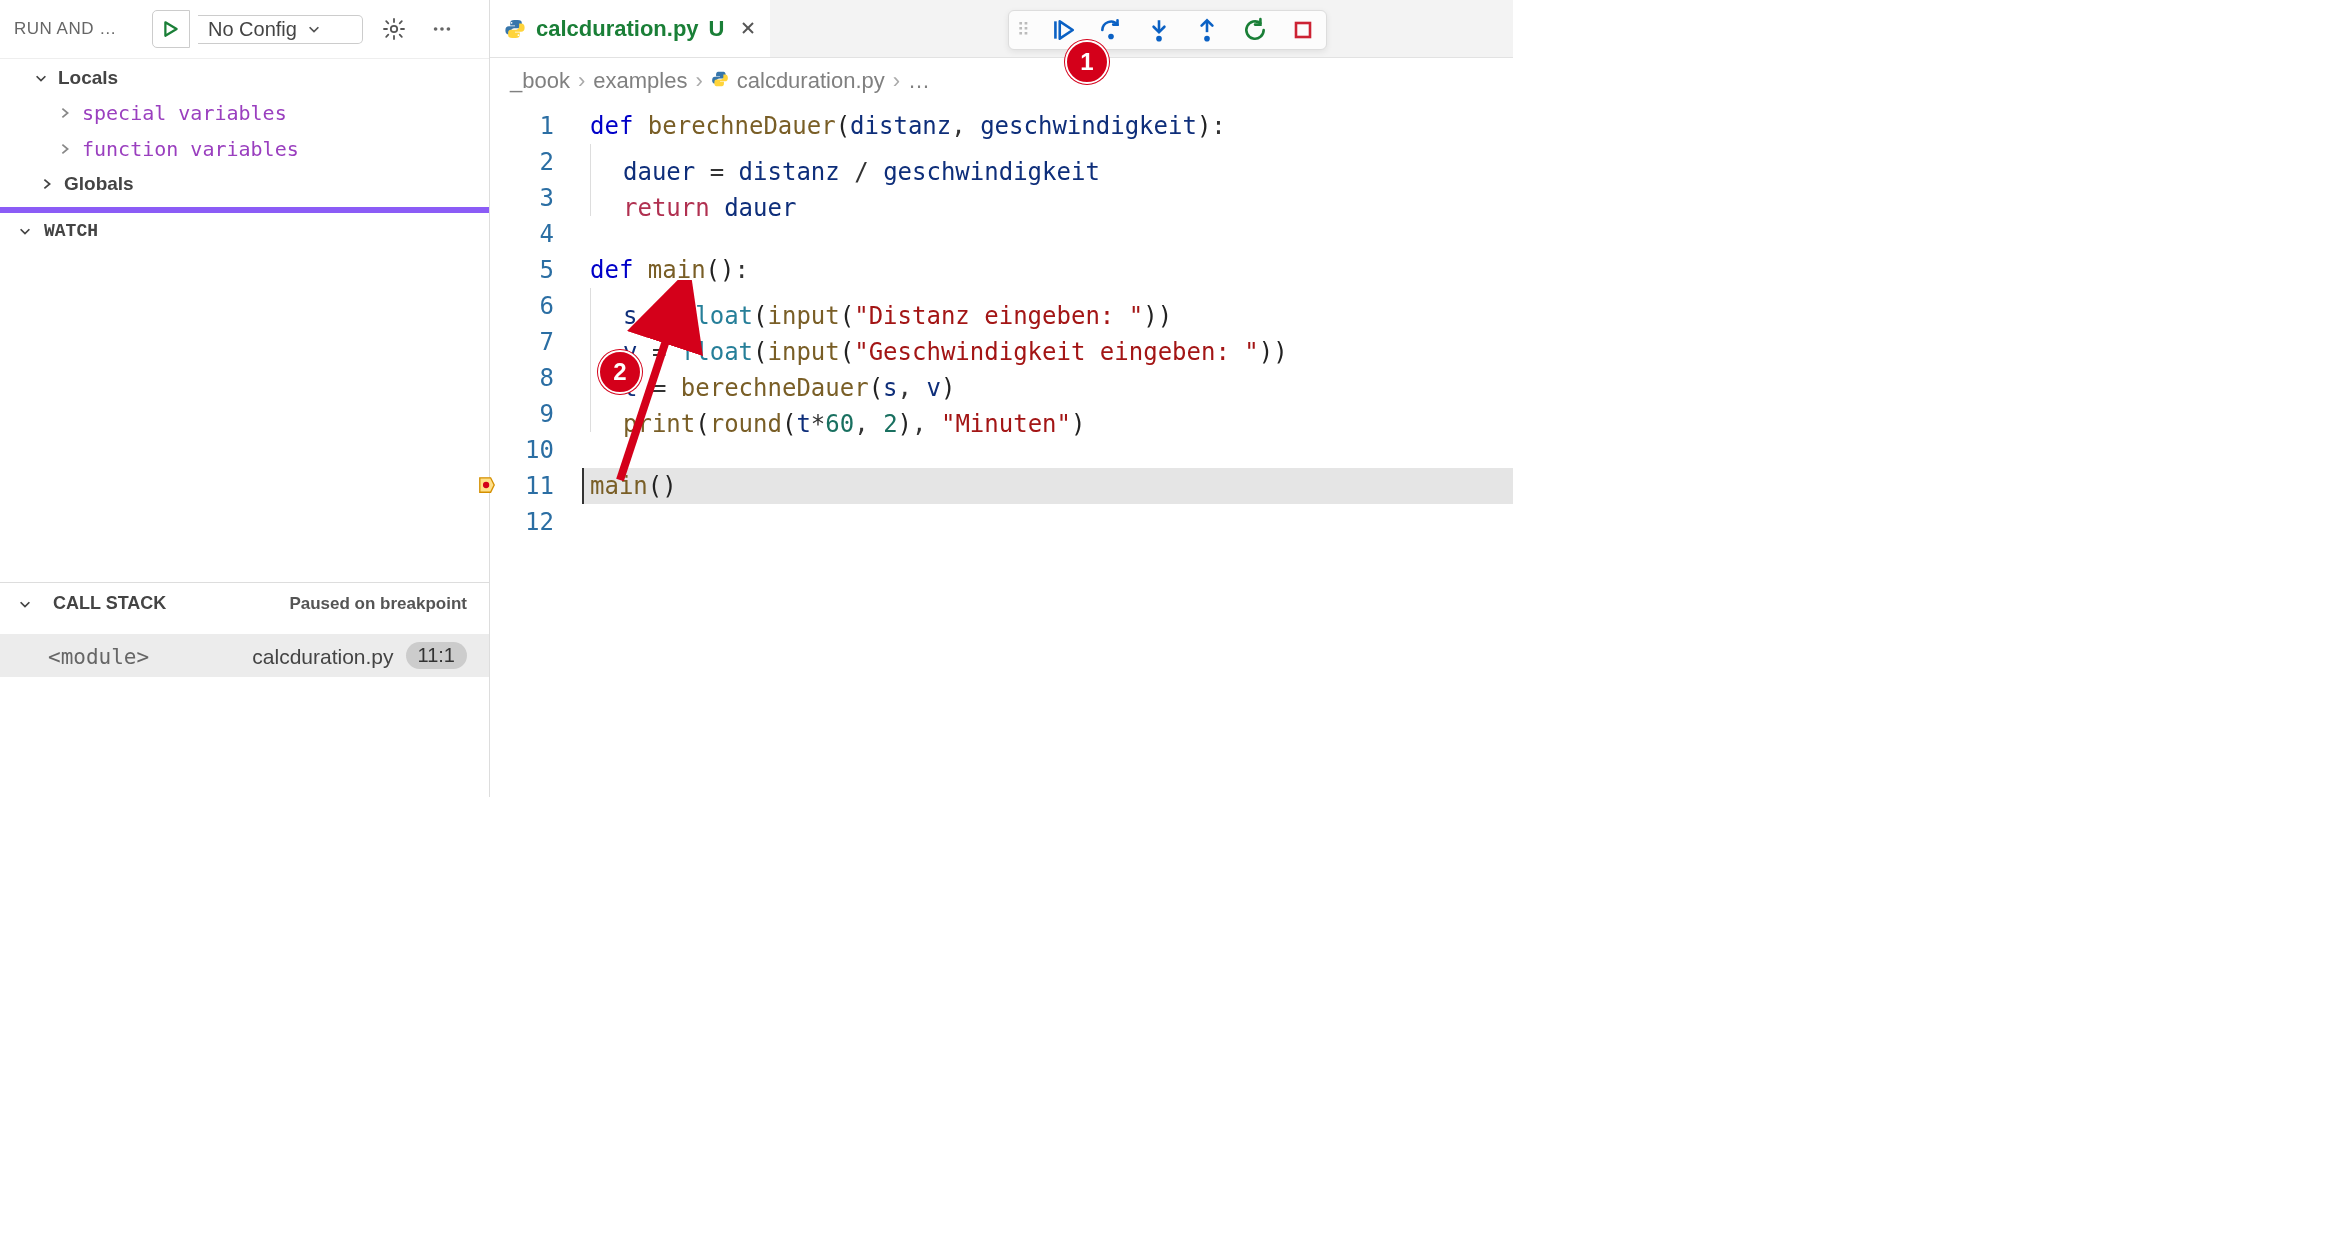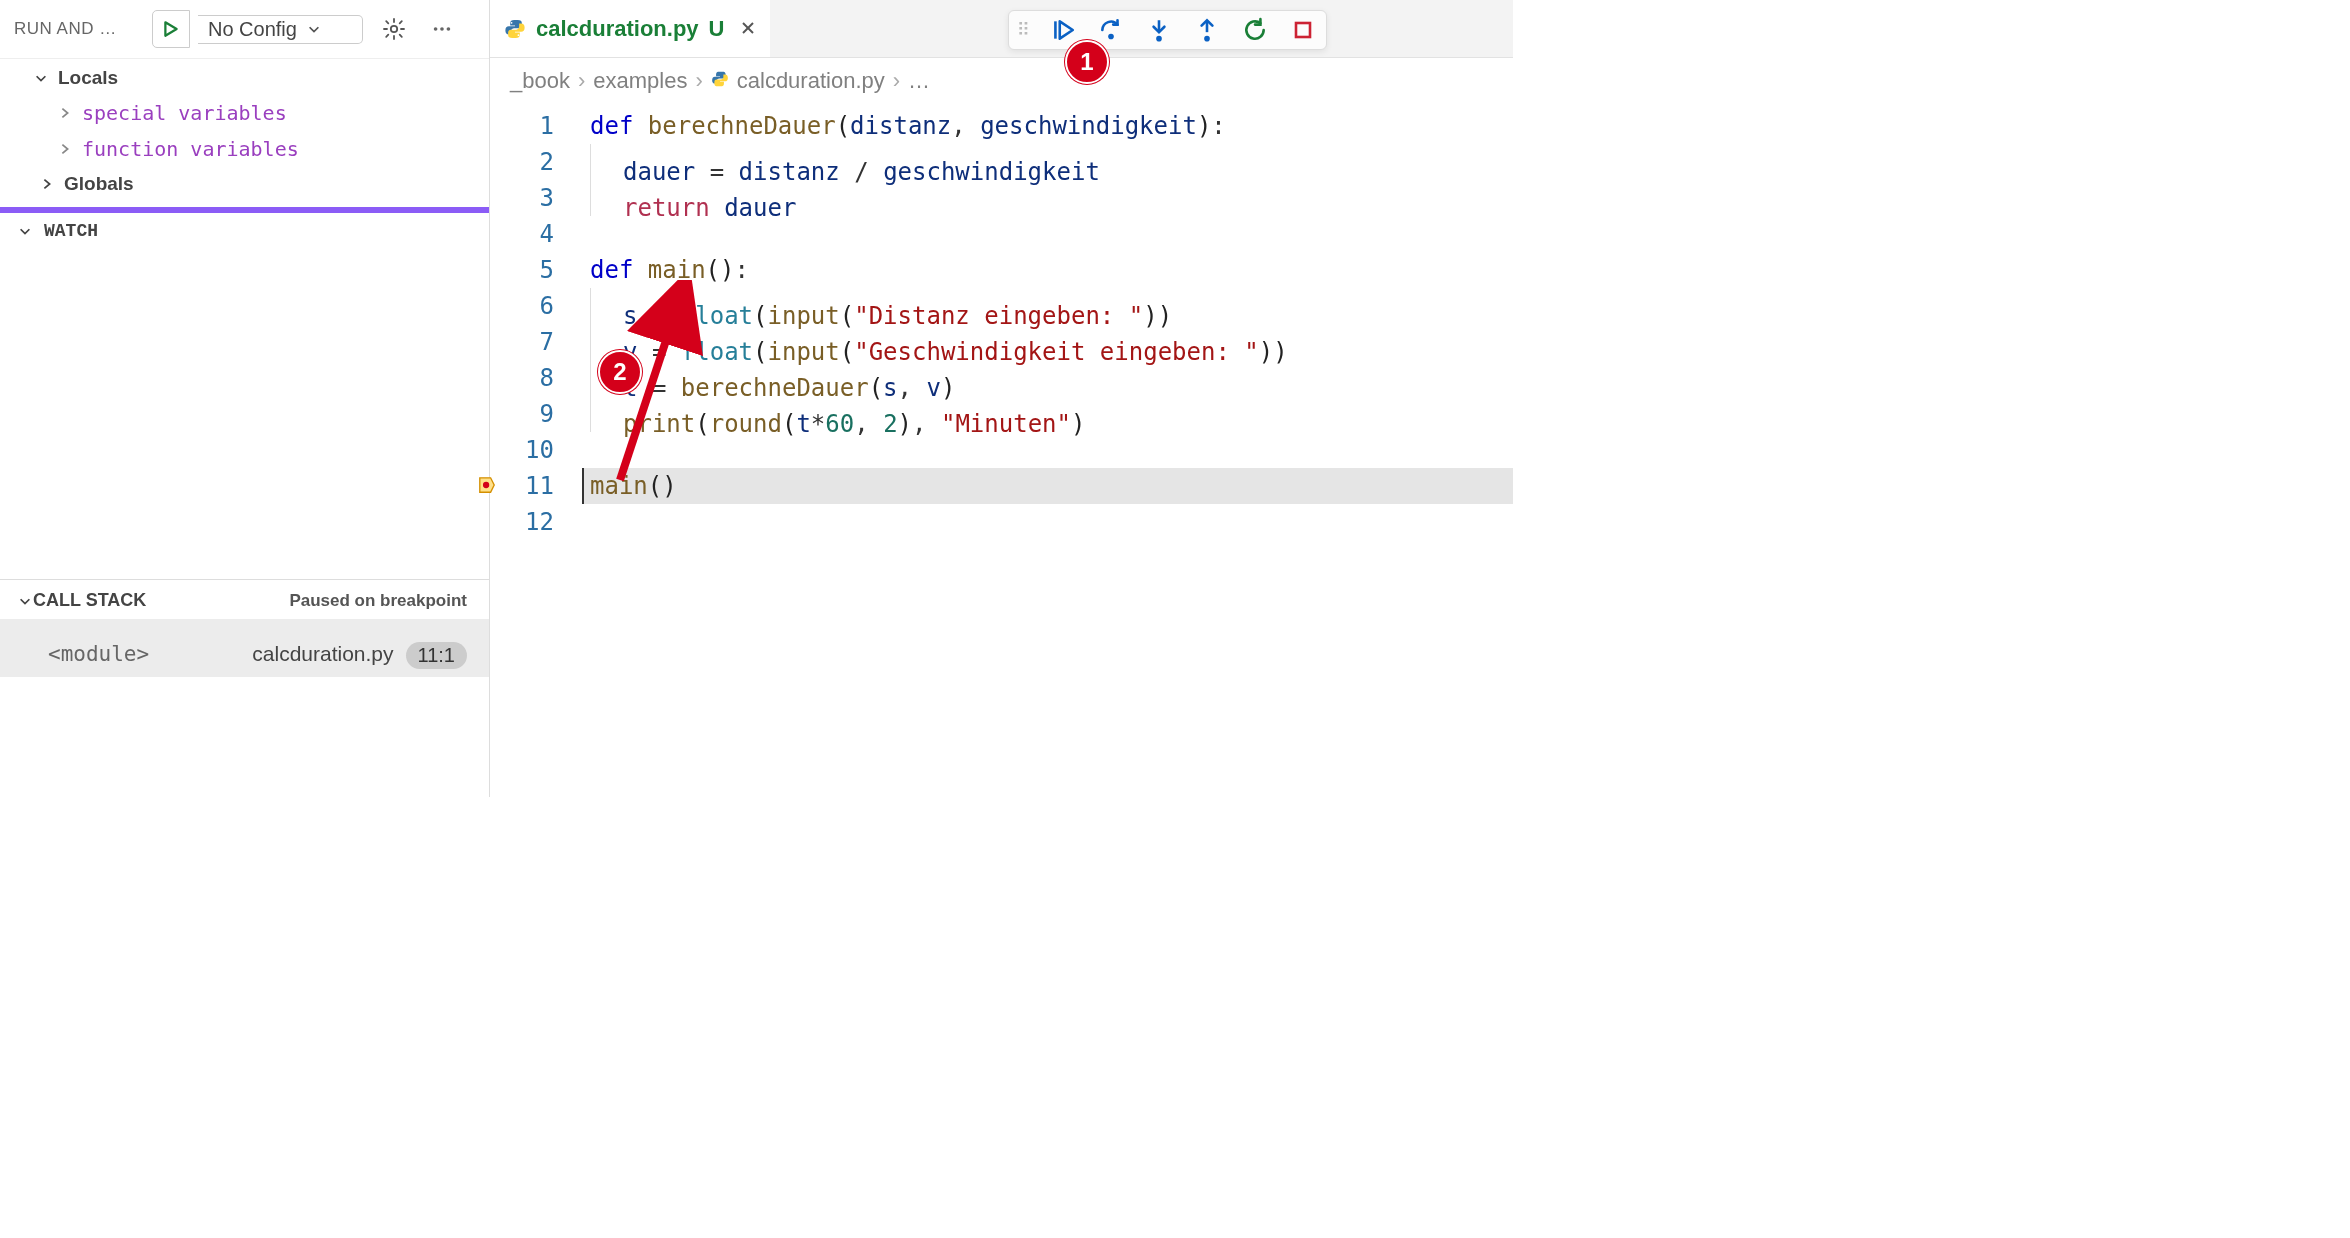--- a/index.html
+++ b/index.html
@@ -96,31 +96,32 @@
     color: #9a3fbf;
     font-weight: 400;
   }
   .watch-area { flex: 1; border-top: 6px solid #8b5cf6; font-family: Liberation Mono, monospace; }
   .callstack-area { border-top: 1px solid #ddd; }
   .callstack-head {
     display: flex; align-items: center; justify-content: space-between;
     padding: 10px 22px 8px 18px;
   }
   .callstack-head .h {
-    display: flex; align-items: center; gap: 1px;
+    display: flex; align-items: center; gap: 21px;
     font-size: 18px; font-weight: 700; color: #444;
   }
   .callstack-head .status {
     font-size: 17px; font-weight: 700; color: #555;
   }
   .stack-row {
-    display: flex; align-items: flex-start;
-    padding: 23px 22px 8px 48px;
+    display: flex; align-items: flex-end;
+    padding: 8px 22px 8px 48px;
     font-size: 21px;
     background: #ececec;
+    margin-top: 12px;
   }
   .stack-row .mod { color: #666; font-family: "Menlo","Consolas",monospace; }
   .stack-row .file { margin-left: auto; font-size: 21px; color: #444; }
   .stack-row .pill {
     margin-left: 12px;
     background: #ccc;
     border-radius: 14px;
     padding: 2px 12px;
     font-size: 20px;
     color: #333;

